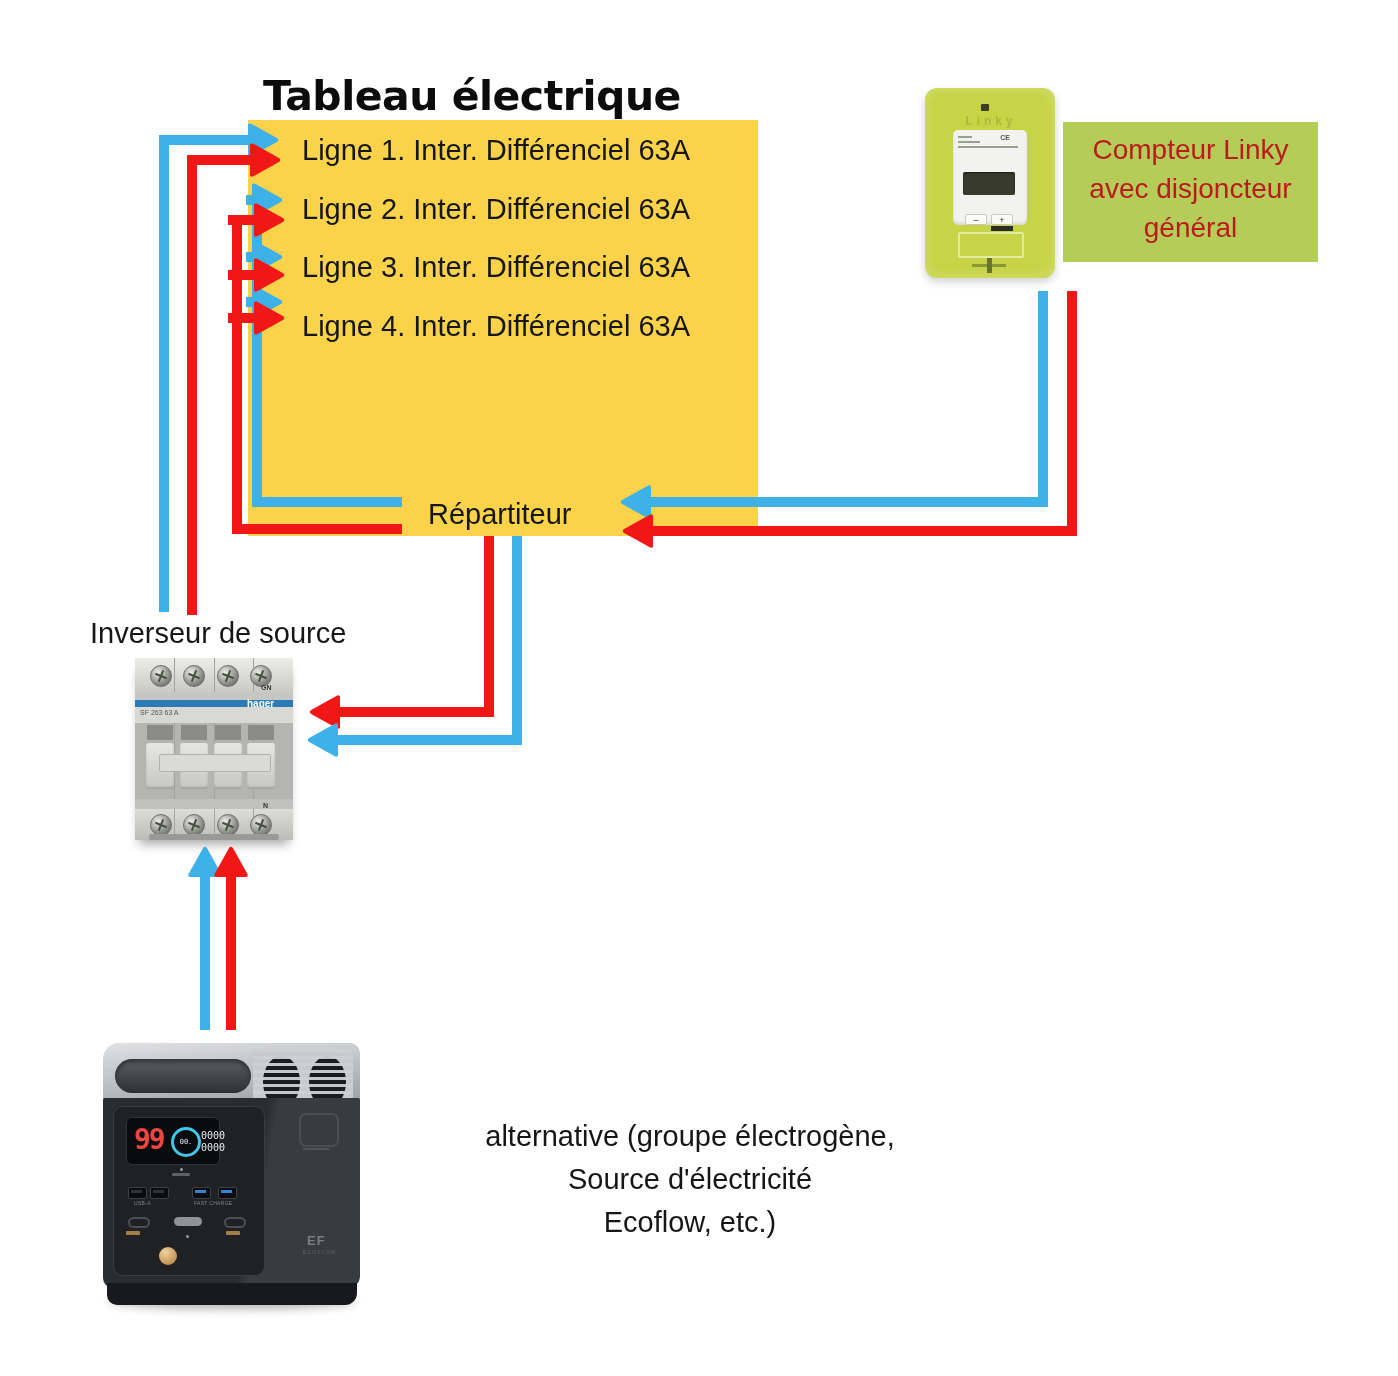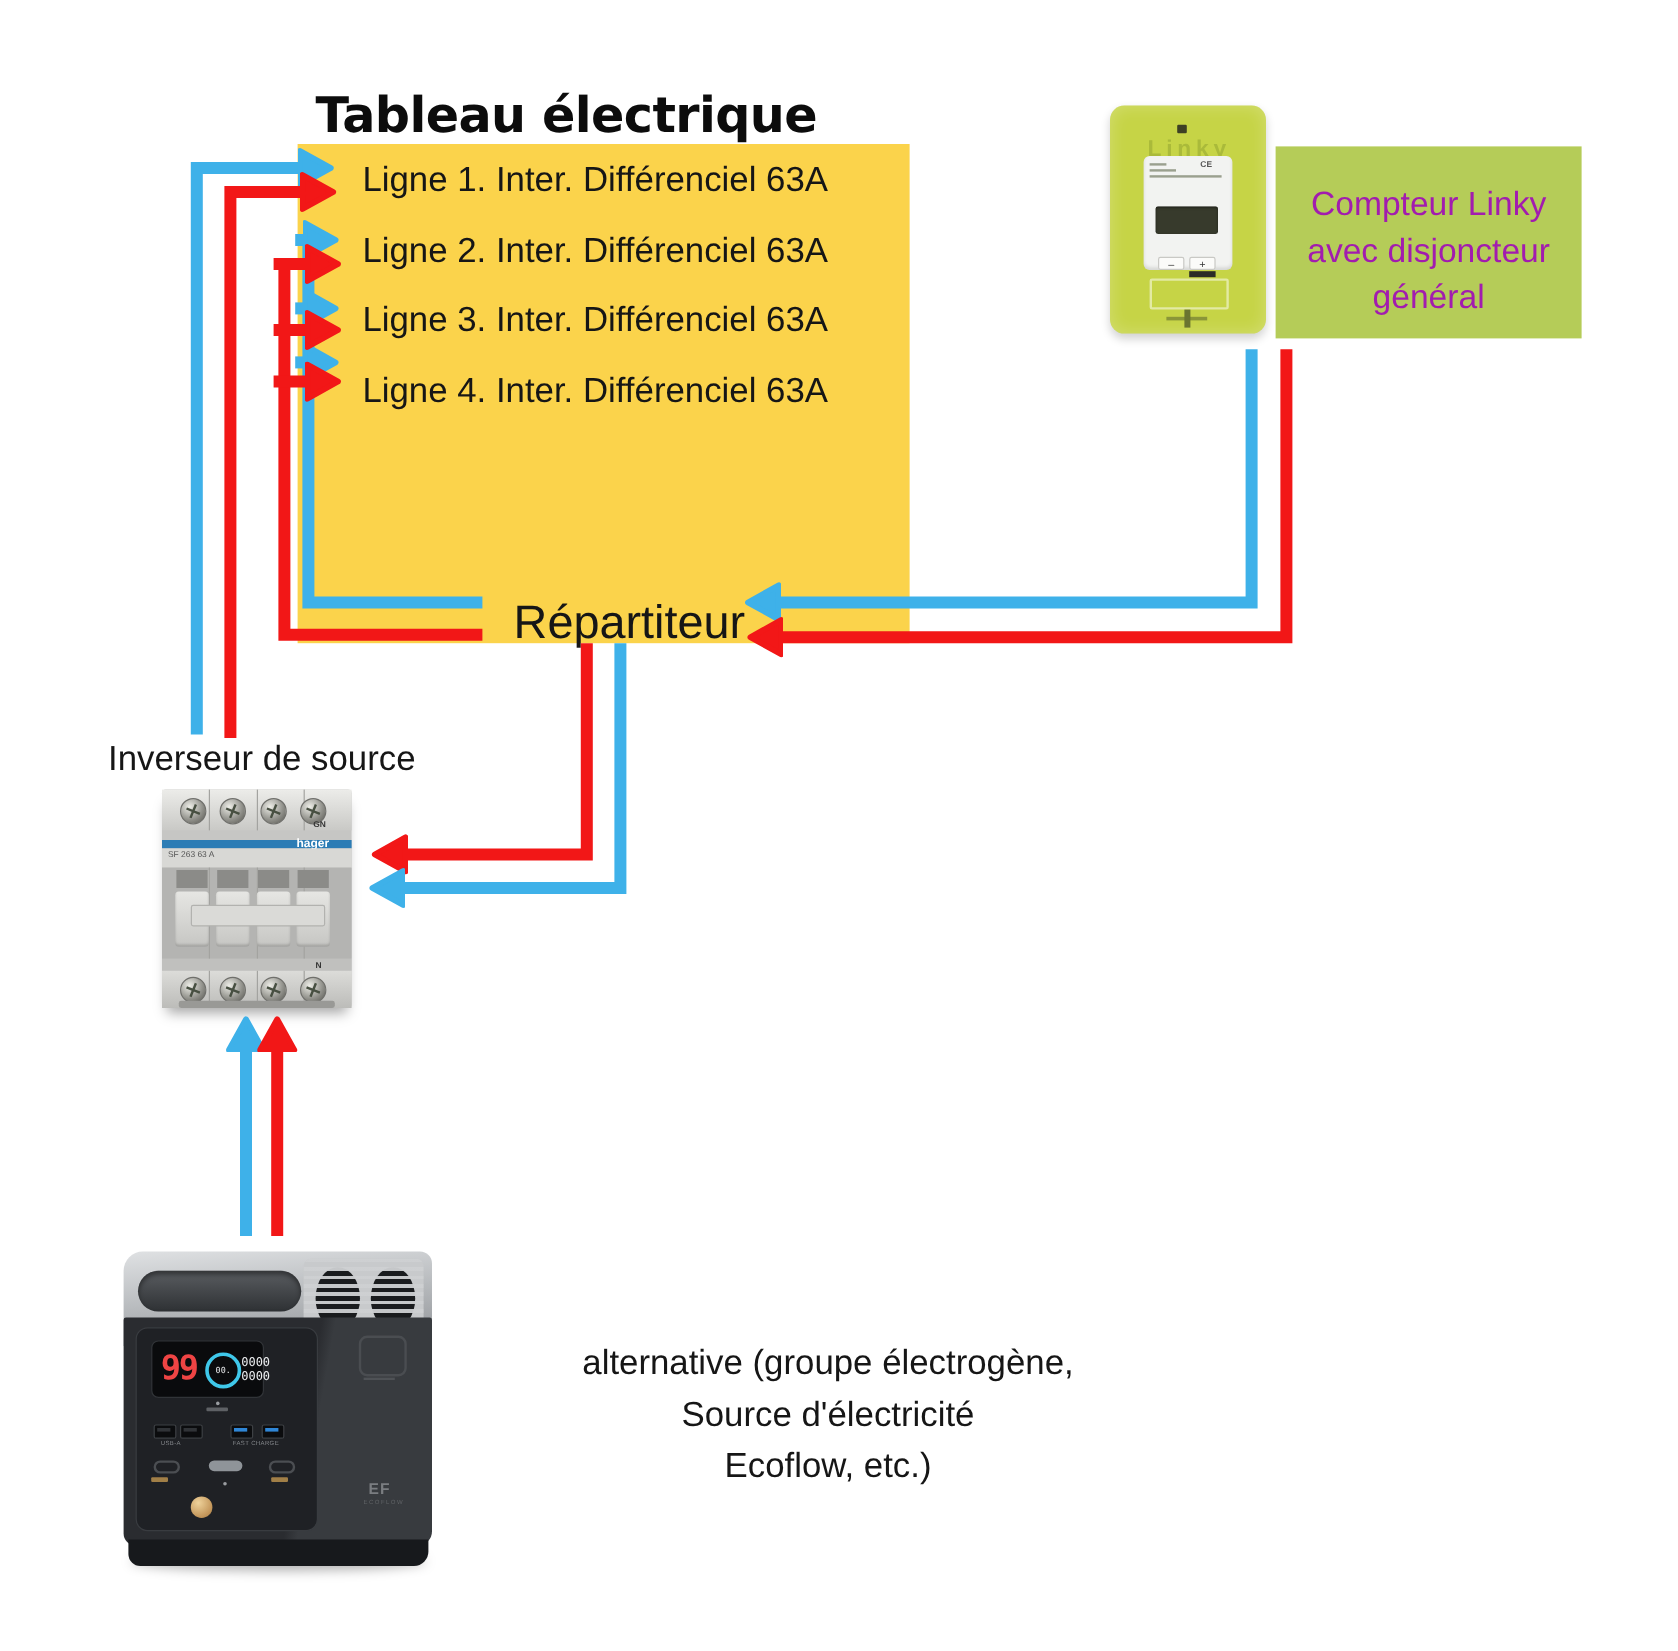--- a/index.html
+++ b/index.html
@@ -8,36 +8,36 @@
   }
   html,body{margin:0;padding:0;background:#fff;}
   #canvas{position:relative;width:1398px;height:1376px;background:#ffffff;overflow:hidden;
           font-family:"Liberation Sans",sans-serif;color:#141414;}
   .abs{position:absolute;}
 
   
   .main-title{left:263px;top:72px;font-size:41px;font-weight:800;letter-spacing:-.5px;color:#0c0c0c;
               font-family:"DejaVu Sans","Liberation Sans",sans-serif;}
   .ligne{font-size:29px;color:#161616;white-space:nowrap;}
-  .repartiteur{left:428px;top:498px;font-size:39px;color:#161616;text-align:right;}
+  .repartiteur{left:428px;top:498px;font-size:29px;color:#161616;text-align:right;}
   .inverseur-label{left:90px;top:617px;font-size:29px;color:#161616;}
   .source-caption{left:448px;top:1115px;width:484px;text-align:center;font-size:29px;line-height:43px;color:#161616;}
 
   
   .yellow-box{left:248px;top:120px;width:510px;height:416px;background:var(--panel_yellow);}
 
   
-  .green-box{left:1063px;top:122px;width:255px;height:160px;background:var(--label_green);
-             text-align:center;font-size:28px;line-height:39px;padding-top:28px;box-sizing:border-box;color:#a21caf;}
+  .green-box{left:1063px;top:122px;width:255px;height:140px;background:var(--label_green);
+             text-align:center;font-size:28px;line-height:39px;padding-top:8px;box-sizing:border-box;color:#b91c1c;}
 
   
   .linky{left:925px;top:88px;width:130px;height:190px;background:var(--linky_body);border-radius:12px;
          box-shadow:0 4px 8px rgba(0,0,0,.18), inset 0 0 14px rgba(255,255,255,.25);}
   .linky-led{left:56px;top:16px;width:8px;height:7px;background:#3d4024;border-radius:1px;}
-  .linky-brand{left:0;top:26px;width:132px;text-align:center;font-size:19px;font-weight:bold;
+  .linky-brand{left:0;top:26px;width:132px;text-align:center;font-size:12px;font-weight:bold;
                letter-spacing:4px;color:#aaba3a;}
   .linky-panel{left:28px;top:42px;width:74px;height:95px;background:#f2f3f1;border-radius:5px;
                box-shadow:inset 0 -2px 3px rgba(0,0,0,.12);}
   .linky-row{left:5px;top:4px;width:64px;height:14px;}
   .linky-ce{position:absolute;right:12px;top:0;font-size:7px;font-weight:bold;color:#555;}
   .microbar{position:absolute;background:#9aa08e;height:2px;}
   .linky-lcd{left:10px;top:42px;width:52px;height:23px;background:#373a2c;border-radius:2px;
              box-shadow:inset 0 1px 2px rgba(0,0,0,.5);}
   .linky-btn{position:absolute;width:22px;height:11px;background:#fbfbf9;border:1px solid #c9c9c5;border-radius:2px;
              font-size:9px;line-height:10px;text-align:center;color:#333;box-sizing:border-box;}

